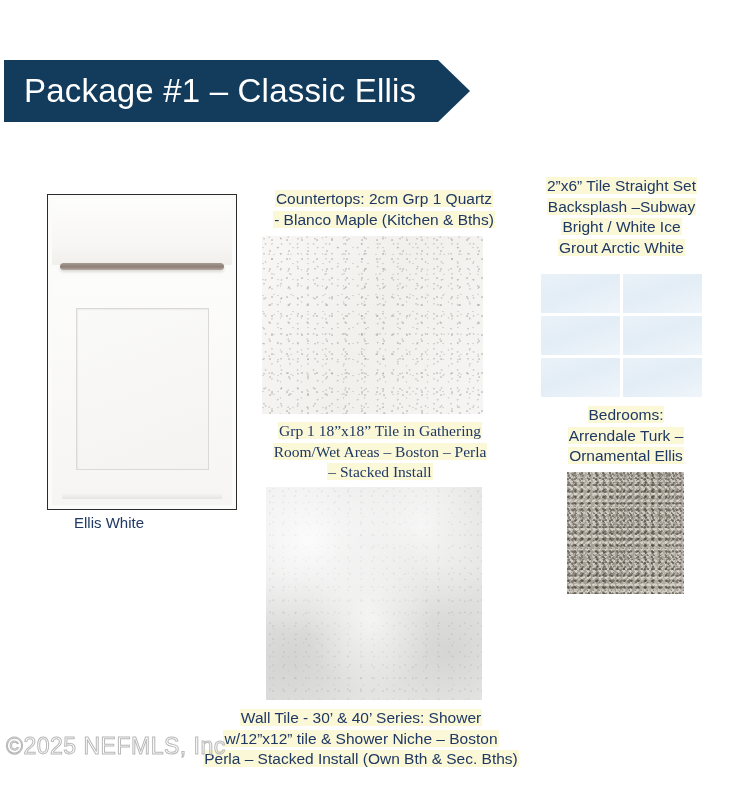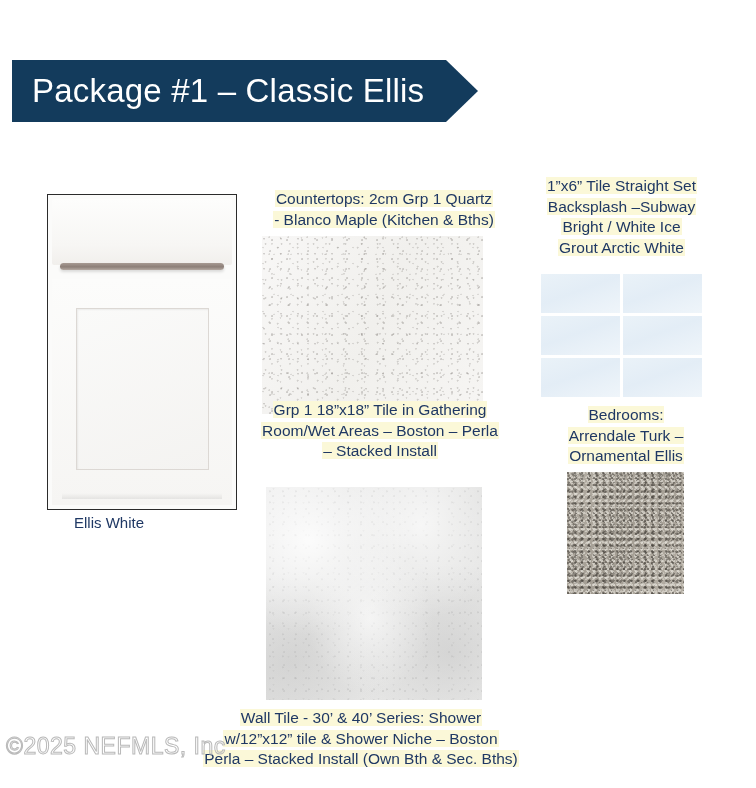--- a/index.html
+++ b/index.html
@@ -12,21 +12,21 @@
     height: 788px;
     position: relative;
     overflow: hidden;
     font-family: "Liberation Sans", sans-serif;
     -webkit-font-smoothing: antialiased;
   }
 
   
   #banner-wrap {
     position: absolute;
-    left: 12px;
+    left: 4px;
     top: 60px;
     width: 466px;
     height: 62px;
   }
   #banner-shape {
     position: absolute;
     inset: 0;
     background: #133B5C;
     clip-path: polygon(0 0, 434px 0, 466px 50%, 434px 100%, 0 100%);
   }
@@ -242,34 +242,34 @@
     <div id="door-bottom-shadow"></div>
   </div>
   <div id="door-panel-recess"></div>
 </div>
 <div class="plain-label" style="left:74px; top:513px; width:140px;">Ellis White</div>
 
 <div class="caption" style="left:253px; top:189px; width:262px;"><span class="hl">Countertops: 2cm Grp 1 Quartz
 - Blanco Maple (Kitchen &amp; Bths)</span></div>
 <div class="swatch" id="swatch-quartz"></div>
 
-<div class="caption" style="left:529px; top:176px; width:185px;"><span class="hl">1”x6” Tile Straight Set
+<div class="caption" style="left:529px; top:176px; width:185px;"><span class="hl">2”x6” Tile Straight Set
 Backsplash –Subway
 Bright / White Ice
 Grout Arctic White</span></div>
 <div class="swatch" id="swatch-backsplash">
   <div class="tile"></div>
   <div class="tile"></div>
   <div class="tile"></div>
   <div class="tile"></div>
   <div class="tile"></div>
   <div class="tile"></div>
 </div>
 
-<div class="caption" style="left:239px; top:400px; width:282px;"><span class="hl">Grp 1 18”x18” Tile in Gathering
+<div class="caption" style="left:239px; top:421px; width:282px;font-family:Liberation Serif, serif;"><span class="hl">Grp 1 18”x18” Tile in Gathering
 Room/Wet Areas – Boston – Perla
 – Stacked Install</span></div>
 <div class="swatch" id="swatch-floor-tile"></div>
 
 <div class="caption" style="left:547px; top:405px; width:158px;"><span class="hl">Bedrooms:
 Arrendale Turk –
 Ornamental Ellis</span></div>
 <div class="swatch" id="swatch-carpet"></div>
 
 <div class="caption" style="left:176px; top:708px; width:370px; text-align:center;"><span class="hl">Wall Tile - 30’ &amp; 40’ Series: Shower

